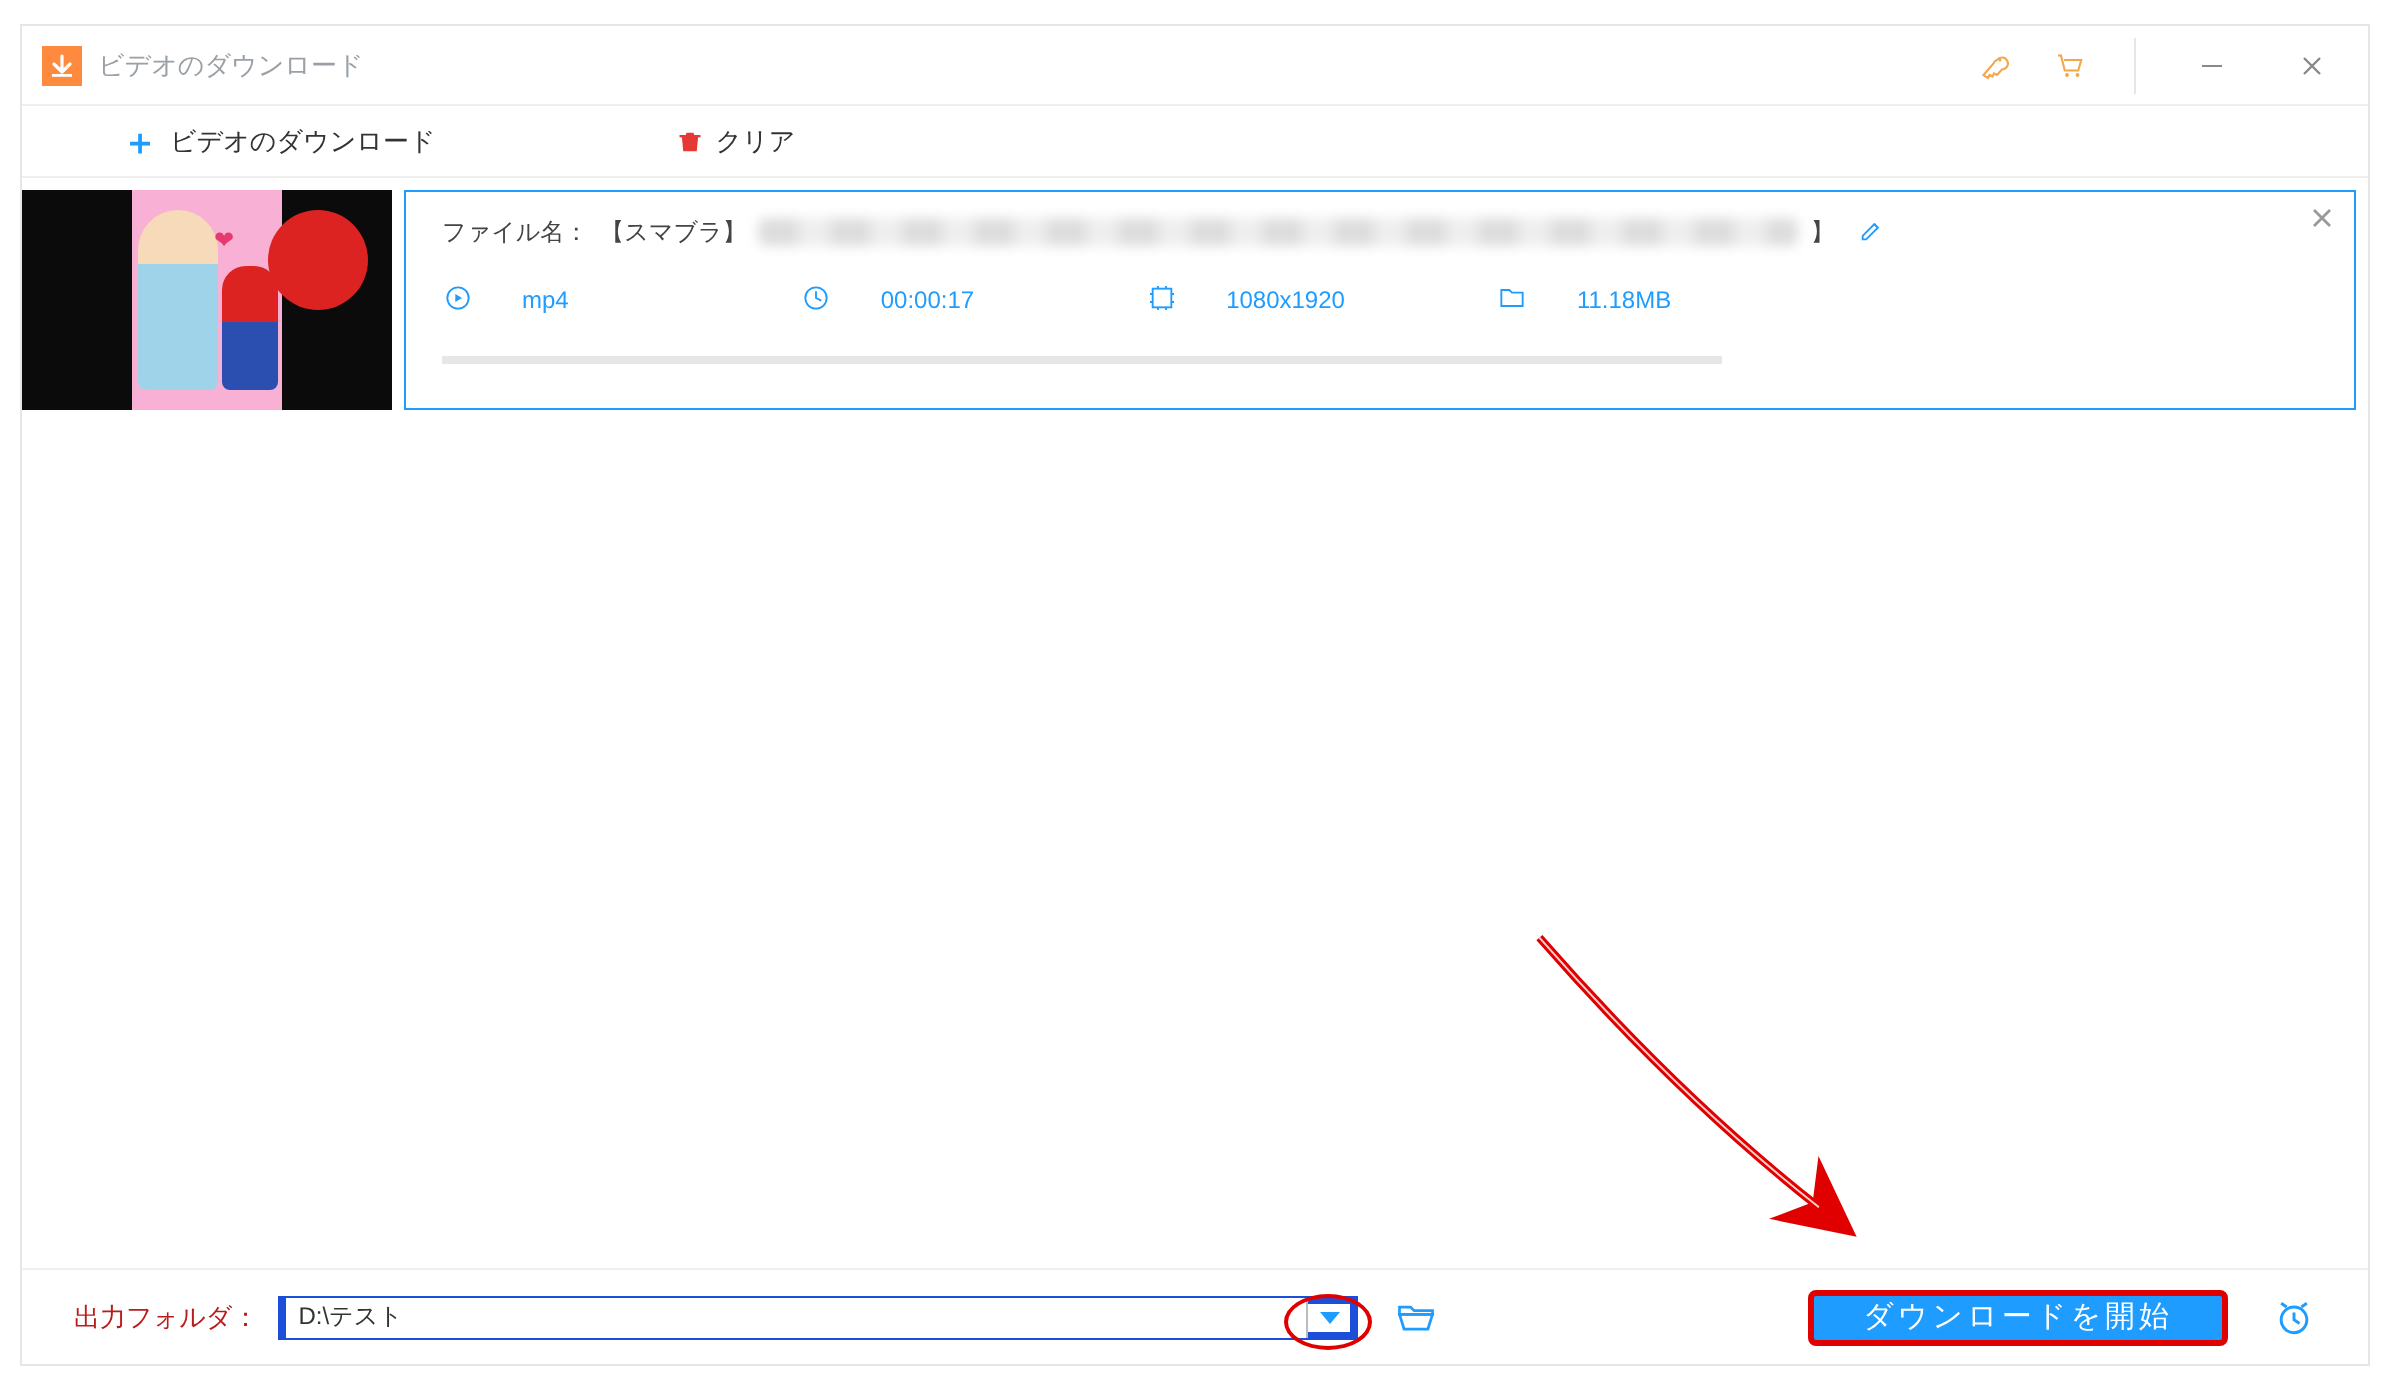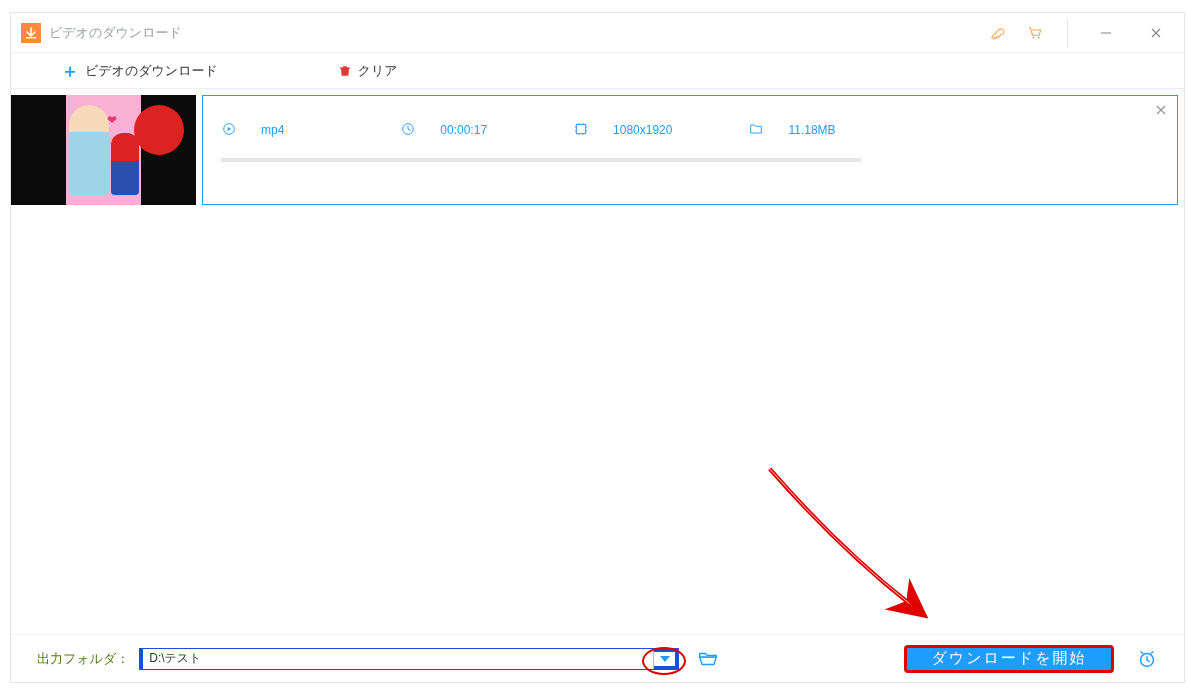--- a/index.html
+++ b/index.html
@@ -138,21 +138,21 @@
 
   
   .footer {
     height: 48px;
     display: flex;
     align-items: center;
     padding: 0 26px 0 26px;
     border-top: 1px solid #f0f0f0;
     gap: 10px;
   }
-  .footer .label { color:#4d7c0f; font-size:13px; white-space:nowrap; }
+  .footer .label { color:#b91c1c; font-size:13px; white-space:nowrap; }
   .folder-select {
     display:flex; align-items:center;
     border: 4px solid #1d4ed8;
     height: 22px;
     width: 540px;
     position: relative;
   }
   .folder-select input {
     flex:1; border:none; outline:none; font-size:12px; padding: 0 6px;
     height: 20px; color:#333;
@@ -262,20 +262,32 @@
         <div class="char1"></div>
         <div class="char2"></div>
         <div class="char3head"></div>
         <div class="heart">❤</div>
       </div>
       <div class="item-card">
         <div class="close-x">
           <svg width="12" height="12" viewBox="0 0 12 12">
               <path d="M2 2 L10 10 M10 2 L2 10" stroke="#999" stroke-width="1.4"></path>
             </svg>
+        </div>
+        <div class="file-line">
+          <span class="label">ファイル名：</span>
+          <span class="prefix">【スマブラ】</span>
+          <span class="blur"></span>
+          <span class="suffix">】</span>
+          <span class="edit">
+            <svg width="14" height="14" viewBox="0 0 24 24">
+                <path d="M4 17l10-10 3 3-10 10H4v-3z" fill="none" stroke="#1e9cff" stroke-width="1.6"></path>
+                <path d="M14 7l3 3" stroke="#1e9cff" stroke-width="1.6"></path>
+              </svg>
+          </span>
         </div>
 
         <div class="meta-line">
           <div class="meta-item">
             <span>
               <svg width="16" height="16" viewBox="0 0 24 24">
                   <circle cx="12" cy="12" r="8" fill="none" stroke="#1e9cff" stroke-width="1.4"></circle>
                   <path d="M10 9l5 3-5 3V9z" fill="#1e9cff"></path>
                 </svg>
             </span>

